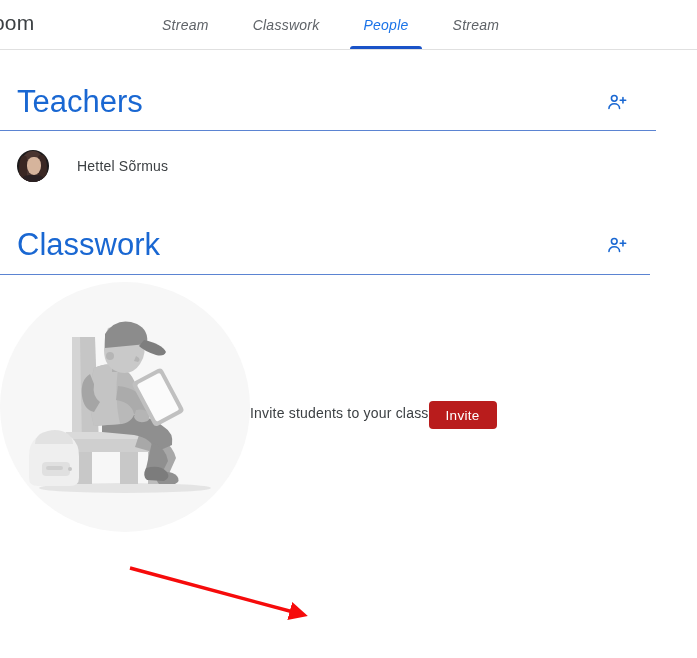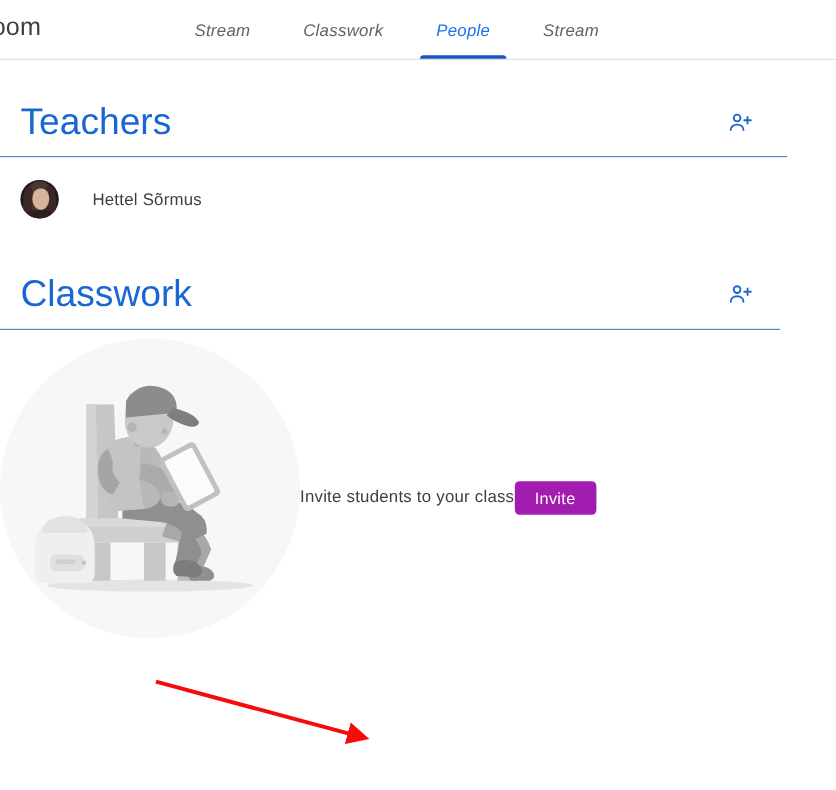--- a/index.html
+++ b/index.html
@@ -193,21 +193,21 @@
     position: relative;
   }
   #empty-caption {
     margin-top: 12px;
     font-size: 14px;
     color: #3c4043;
     letter-spacing: .2px;
   }
   #invite-button {
     margin-top: 16px;
-    background: #a21caf;
+    background: #b91c1c;
     color: #ffffff;
     border: none;
     border-radius: 4px;
     height: 28px;
     padding: 0 17px;
     font-size: 13.5px;
     font-family: "Liberation Sans", sans-serif;
     letter-spacing: .3px;
     cursor: pointer;
   }

